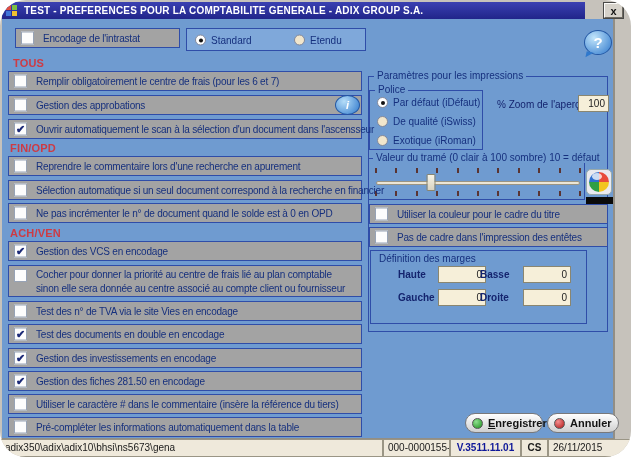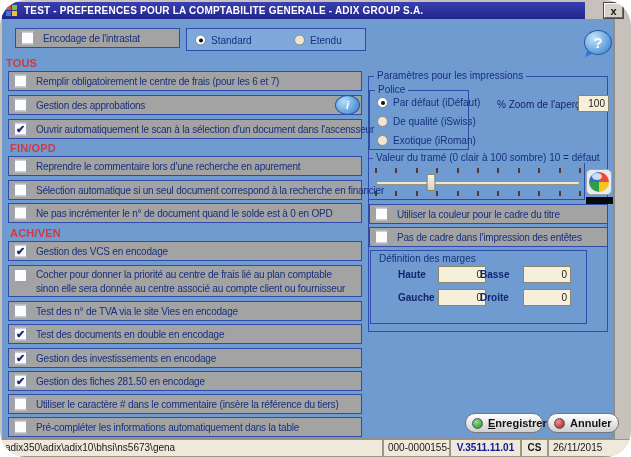--- a/index.html
+++ b/index.html
@@ -130,21 +130,21 @@
       <span class="radio-wrap" style="left: 107px; top: 50%; transform: translateY(-50%);">
         <span class="radio"></span>
         <span>Etendu</span>
       </span>
     </div>
   <div class="bubble help-bubble">?</div>
 
   <div class="panel-box" style="left:368px;top:76px;width:240px;height:256px"></div>
   <span class="box-legend" style="left:374px;top:70px">Paramètres pour les impressions</span>
 
-  <div class="panel-box" style="left:369px;top:90px;width:100px;height:60px" id="police-box">
+  <div class="panel-box" style="left:369px;top:90px;width:114px;height:60px" id="police-box">
       <span class="radio-wrap" style="left: 7px; top: 6px;">
         <span class="radio on"></span>
         <span>Par défaut (iDéfaut)</span>
       </span>
       <span class="radio-wrap" style="left: 7px; top: 25px;">
         <span class="radio"></span>
         <span>De qualité (iSwiss)</span>
       </span>
       <span class="radio-wrap" style="left: 7px; top: 44px;">
         <span class="radio"></span>
@@ -213,21 +213,21 @@
     <span>Annuler</span>
   </button>
 
   <div class="statusbar">
     <div class="seg" style="width:383px">adix350\adix\adix10\bhsi\ns5673\gena</div>
     <div class="seg" style="width:67px">000-0000155-58</div>
     <div class="seg seg-ver" style="width:71px">V.3511.11.01</div>
     <div class="seg seg-cs" style="width:27px">CS</div>
     <div class="seg" style="flex:1">26/11/2015</div>
   </div>
-<div class="sec-header" style="left: 6px; top: 57px; position: absolute;">TOUS</div>
+<div class="sec-header" style="left: 13px; top: 57px; position: absolute;">TOUS</div>
     <div class="crow" style="left: 8px; top: 71px; width: 354px; height: 20px;">
       <span class="cb"></span>
       <span class="clabel">Remplir obligatoirement le centre de frais (pour les 6 et 7)</span>
     </div>
     <div class="crow" style="left: 8px; top: 95px; width: 354px; height: 20px;">
       <span class="cb"></span>
       <span class="clabel">Gestion des approbations</span>
       <span class="info-bubble">i</span>
     </div>
     <div class="crow" style="left: 8px; top: 119px; width: 354px; height: 20px;">

